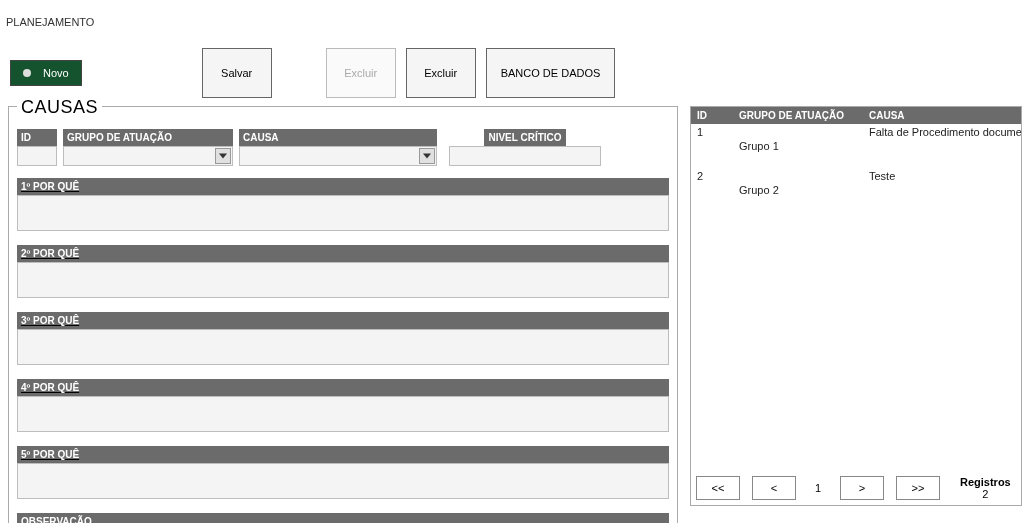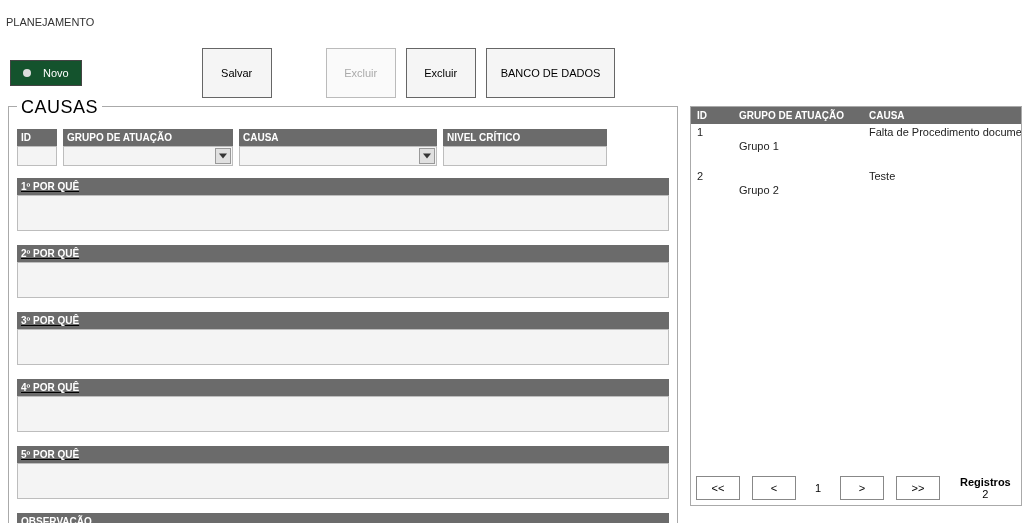--- a/index.html
+++ b/index.html
@@ -116,21 +116,21 @@
     height: 16px;
     background: #e0e0e0;
     border: 1px solid #999;
     pointer-events: none;
     display: flex; align-items: center; justify-content: center;
   }
   .select-wrap .caret svg { width: 8px; height: 6px; fill: #333; }
   .w-id { width: 40px; }
   .w-grupo { width: 170px; }
   .w-causa { width: 198px; }
-  .w-nivel { width: 164px; }
+  .w-nivel { width: 164px; align-items: center; }
   .section {
     margin-top: 12px;
     text-decoration: underline;
   }
   .section-label {
     background: #6b6b6b;
     color: #fff;
     font-size: 10px;
     font-weight: bold;
     padding: 3px 4px;

